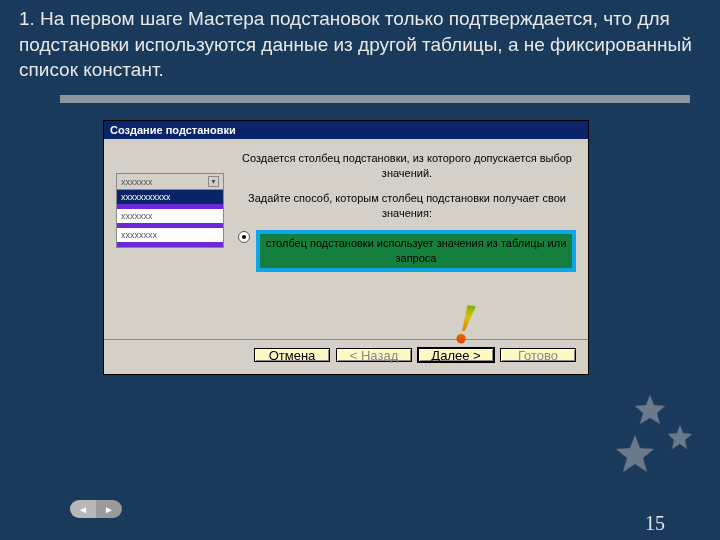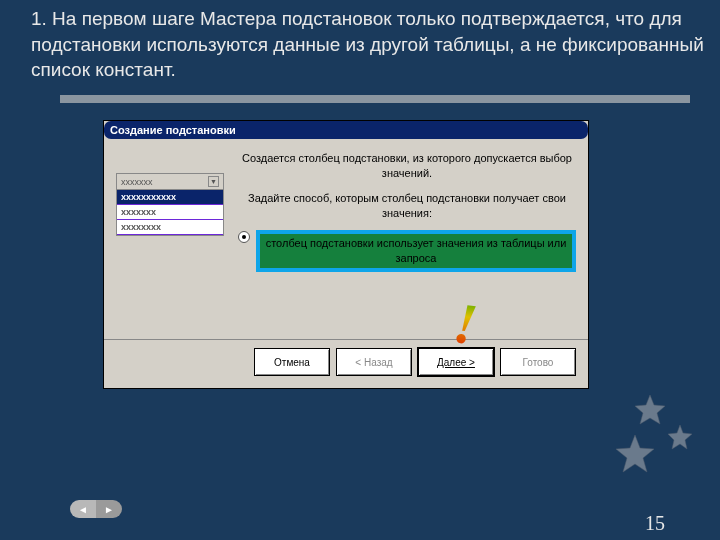--- a/index.html
+++ b/index.html
@@ -9,21 +9,20 @@
     background: #1a3a5c;
     font-family: Arial, sans-serif;
     position: relative;
     overflow: hidden;
   }
   .caption {
     color: #e8e8e8;
     font-size: 19px;
     line-height: 1.35;
     padding: 6px 10px 12px 19px;
-    margin-left: 12px;
   }
   .hr-bar {
     height: 8px;
     background: #8a95a0;
     margin: 0 30px 0 60px;
   }
   .dialog {
     position: absolute;
     left: 103px;
     top: 120px;
@@ -33,21 +32,20 @@
     font-size: 11px;
   }
   .titlebar {
     background: #0a246a;
     color: #fff;
     font-weight: bold;
     font-size: 11px;
     padding: 3px 6px;
     display: flex;
     align-items: center;
-    border-radius: 7px;
   }
   .dialog-body {
     padding: 12px 12px 8px 12px;
     display: flex;
     gap: 12px;
     min-height: 200px;
   }
   .illustration {
     width: 110px;
     flex: none;
@@ -72,22 +70,21 @@
     width: 11px; height: 11px;
     background: #d4d0c8;
     border: 1px solid #888;
     display: flex; align-items: center; justify-content: center;
     font-size: 7px; line-height: 1;
   }
   .combo-row {
     padding: 2px 4px;
     font-size: 9px;
     color: #555;
-    border-bottom: 1px solid #6d28d9;
-    font-weight: bold;
+    border-bottom: 5px solid #6d28d9;
   }
   .combo-row.sel {
     background: #0a246a;
     color: #fff;
   }
   .content-col {
     flex: 1;
     color: #000;
     font-size: 11px;
     line-height: 1.35;
@@ -128,25 +125,25 @@
   .button-row {
     border-top: 1px solid #888;
     padding: 8px 12px 12px 12px;
     display: flex;
     justify-content: flex-end;
     gap: 6px;
     position: relative;
   }
   .btn {
     min-width: 76px;
-    height: 28px;
-    background: #ffffff;
+    height: 14px;
+    background: #fef9c3;
     border: 1px solid #000;
     box-shadow: inset 1px 1px 0 #fff, inset -1px -1px 0 #888;
-    font-size: 10px;
+    font-size: 13px;
     display: flex;
     align-items: center;
     justify-content: center;
     cursor: pointer;
   }
   .btn.default {
     outline: 1px solid #000;
     text-decoration: underline;
   }
   .btn.disabled {

